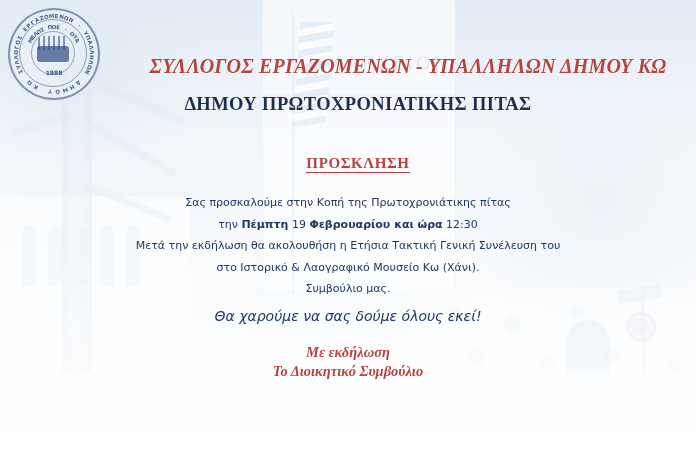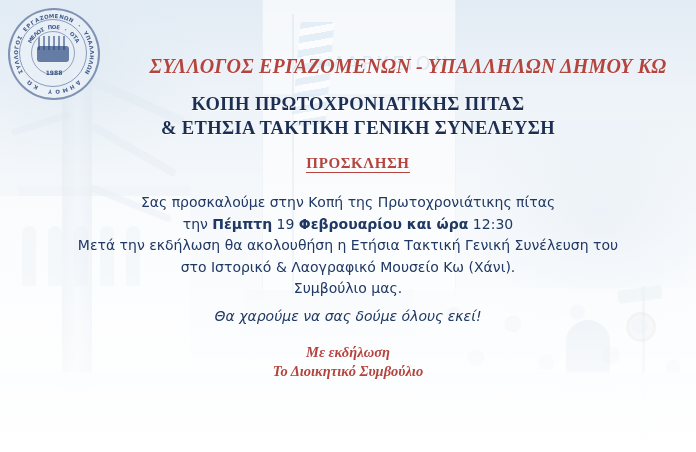--- a/index.html
+++ b/index.html
@@ -286,21 +286,21 @@
     padding-bottom: 1px;
     text-shadow: 0 1px 1px rgba(255,255,255,.8);
   }
 
   .body-block {
     position: absolute;
     left: 48px; top: 192px;
     width: 600px;
     text-align: center;
     font-family: "DejaVu Sans", sans-serif;
-    font-size: 14px;
+    font-size: 11px;
     line-height: 21.5px;
     color: #1f3864;
   }
   .body-block .ln { display: block; }
   .body-block b { font-weight: bold; }
 
   .cheer-line {
     position: absolute;
     left: 48px; top: 308px;
     width: 600px;
@@ -430,22 +430,21 @@
         <span style="transform: rotate(42.8571deg) translate(0px, -27px) rotate(0deg) translate(-50%, -50%);">Ο</span>
         <span style="transform: rotate(51.4286deg) translate(0px, -27px) rotate(0deg) translate(-50%, -50%);">Τ</span>
         <span style="transform: rotate(60deg) translate(0px, -27px) rotate(0deg) translate(-50%, -50%);">Α</span>
       </div>
     <div class="seal-year">1988</div>
   </div>
 
   <div class="org-title">ΣΥΛΛΟΓΟΣ ΕΡΓΑΖΟΜΕΝΩΝ - ΥΠΑΛΛΗΛΩΝ ΔΗΜΟΥ ΚΩ</div>
 
   <div class="event-title">
-    <div>ΚΟΠΗ ΠΡΩΤΟΧΡΟΝΙΑΤΙΚΗΣ ΠΙΤΑΣ</div>
-    <div>&amp; ΕΤΗΣΙΑ ΤΑΚΤΙΚΗ ΓΕΝΙΚΗ ΣΥΝΕΛΕΥΣΗ</div>
+    <div>ΔΗΜΟΥ ΠΡΩΤΟΧΡΟΝΙΑΤΙΚΗΣ ΠΙΤΑΣ</div>
   </div>
 
   <div class="invitation-head">
     <span>ΠΡΟΣΚΛΗΣΗ</span>
   </div>
 
   <div class="body-block">
     <span class="ln">Σας προσκαλούμε στην Κοπή της Πρωτοχρονιάτικης πίτας</span>
     <span class="ln"><span>την </span><b>Πέμπτη</b><span> 19 </span><b>Φεβρουαρίου και ώρα</b><span> 12:30</span></span>
     <span class="ln">Μετά την εκδήλωση θα ακολουθήση η Ετήσια Τακτική Γενική Συνέλευση του</span>

